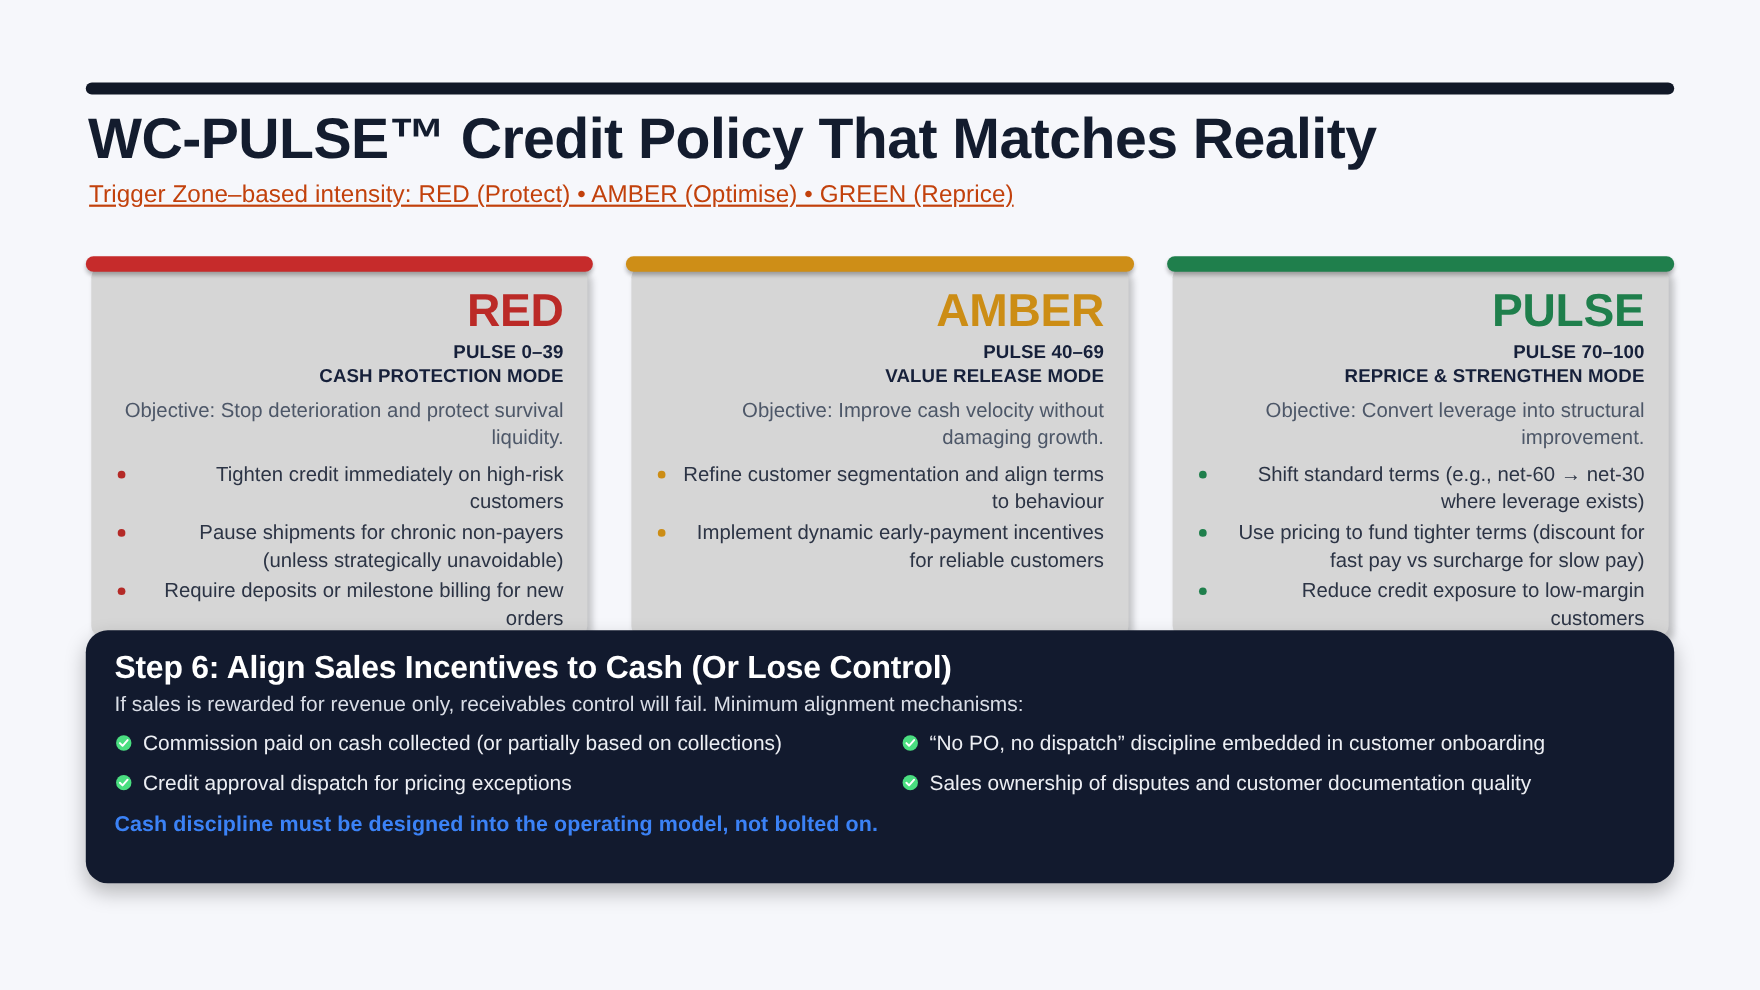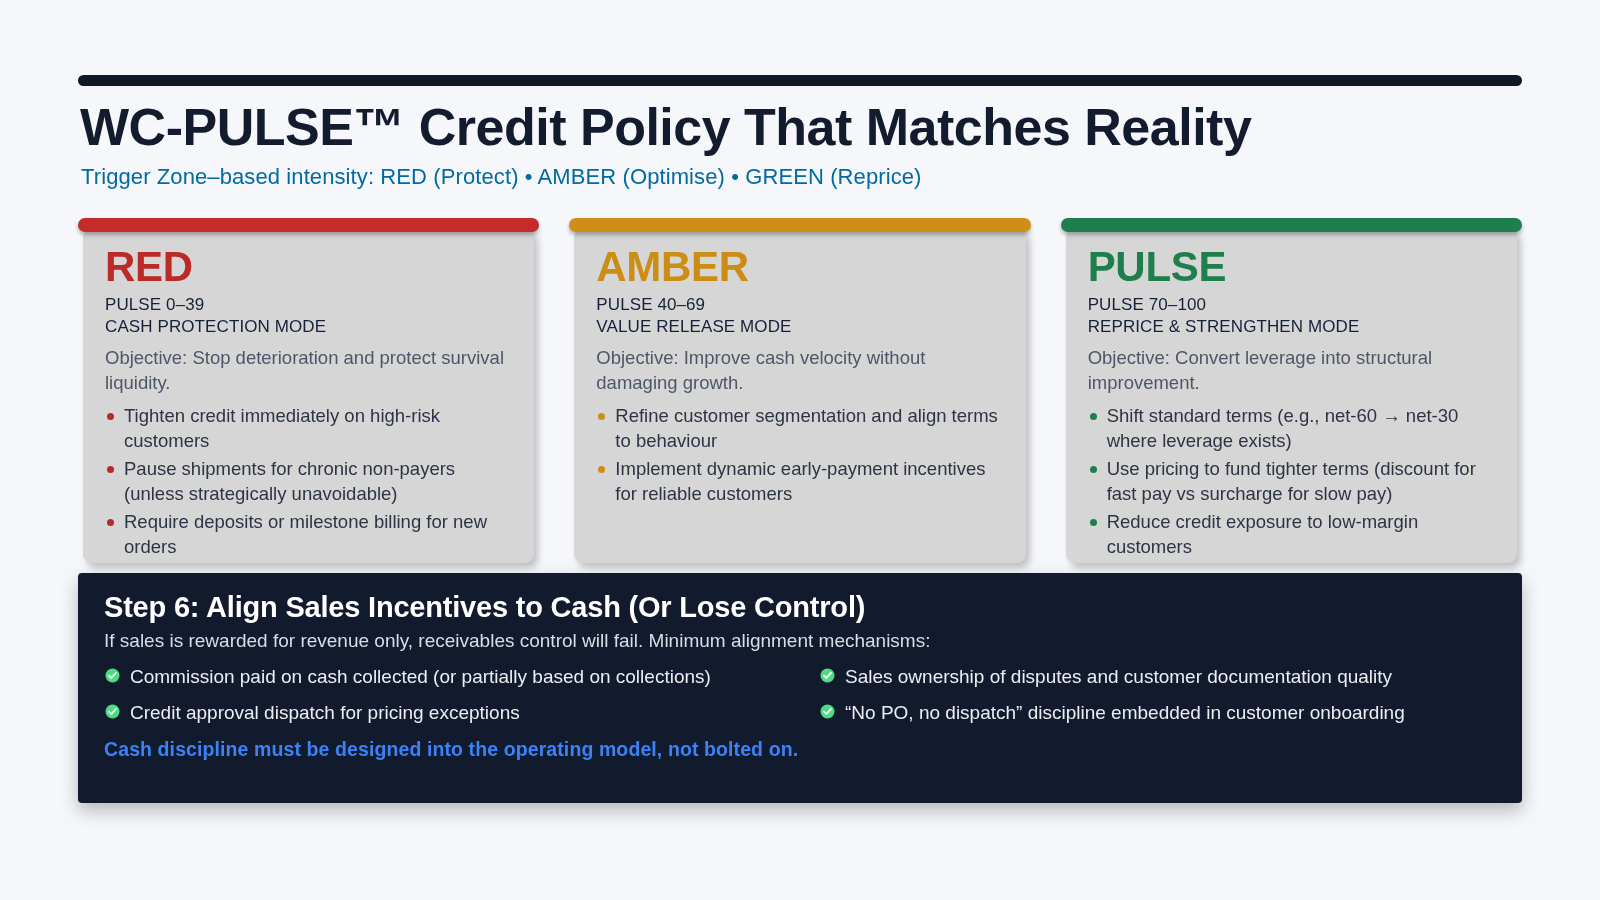--- a/index.html
+++ b/index.html
@@ -42,33 +42,35 @@
     color: #131c2e;
     line-height: 1.12;
     white-space: nowrap;
   }
 
   .subtitle {
     position: absolute;
     left: 81px;
     top: 164px;
     font-size: 22px;
-    color: #0369a1;
+    color: #c2410c;
     letter-spacing: 0.1px;
+    text-decoration: underline;
   }
 
   
   .cards {
     position: absolute;
     left: 78px;
-    top: 218px;
+    top: 233px;
     width: 1444px;
     height: 345px;
     display: flex;
     gap: 30px;
+    text-align: right;
   }
 
   .card {
     position: relative;
     flex: 1 1 0;
     height: 345px;
   }
 
   .card-accent {
     position: absolute;
@@ -100,21 +102,21 @@
     line-height: 1.0;
     letter-spacing: -0.3px;
   }
   .zone-name.red    { color: #bb2a27; }
   .zone-name.amber  { color: #cc8d15; }
   .zone-name.green  { color: #1f7f4c; }
 
   .zone-pulse,
   .zone-mode {
     font-size: 17px;
-    font-weight: normal;
+    font-weight: bold;
     color: #16203a;
     line-height: 1.32;
     letter-spacing: 0.1px;
   }
   .zone-pulse { margin-top: 6px; }
 
   .zone-objective {
     margin-top: 7px;
     font-size: 18.5px;
     color: #4d5768;
@@ -149,21 +151,21 @@
   .zone-list.green li::before { background: #1f7f4c; }
 
   
   .overlay {
     position: absolute;
     left: 78px;
     top: 573px;
     width: 1444px;
     height: 230px;
     background: #121a2e;
-    border-radius: 4px;
+    border-radius: 20px;
     box-shadow: 0 8px 18px rgba(0,0,0,0.25);
     padding: 18px 26px 0 26px;
     z-index: 5;
   }
 
   .overlay-title {
     font-size: 29px;
     font-weight: bold;
     color: #ffffff;
     letter-spacing: -0.2px;
@@ -301,30 +303,30 @@
       </ul>
 
       <ul class="overlay-col">
         <li>
           <span class="check-icon">
             <svg width="15" height="15" viewBox="0 0 15 15" aria-hidden="true">
               <circle cx="7.5" cy="7.5" r="7" fill="#4ade80"></circle>
               <path d="M4 7.6 L6.4 10 L11 4.8" stroke="#ffffff" stroke-width="1.8" fill="none" stroke-linecap="round" stroke-linejoin="round"></path>
             </svg>
           </span>
-          <span>Sales ownership of disputes and customer documentation quality</span>
+          <span>“No PO, no dispatch” discipline embedded in customer onboarding</span>
         </li>
         <li>
           <span class="check-icon">
             <svg width="15" height="15" viewBox="0 0 15 15" aria-hidden="true">
               <circle cx="7.5" cy="7.5" r="7" fill="#4ade80"></circle>
               <path d="M4 7.6 L6.4 10 L11 4.8" stroke="#ffffff" stroke-width="1.8" fill="none" stroke-linecap="round" stroke-linejoin="round"></path>
             </svg>
           </span>
-          <span>“No PO, no dispatch” discipline embedded in customer onboarding</span>
+          <span>Sales ownership of disputes and customer documentation quality</span>
         </li>
       </ul>
     </div>
 
     <div class="overlay-footer">Cash discipline must be designed into the operating model, not bolted on.</div>
   </div>
 
 </div>
 
 </body></html>

